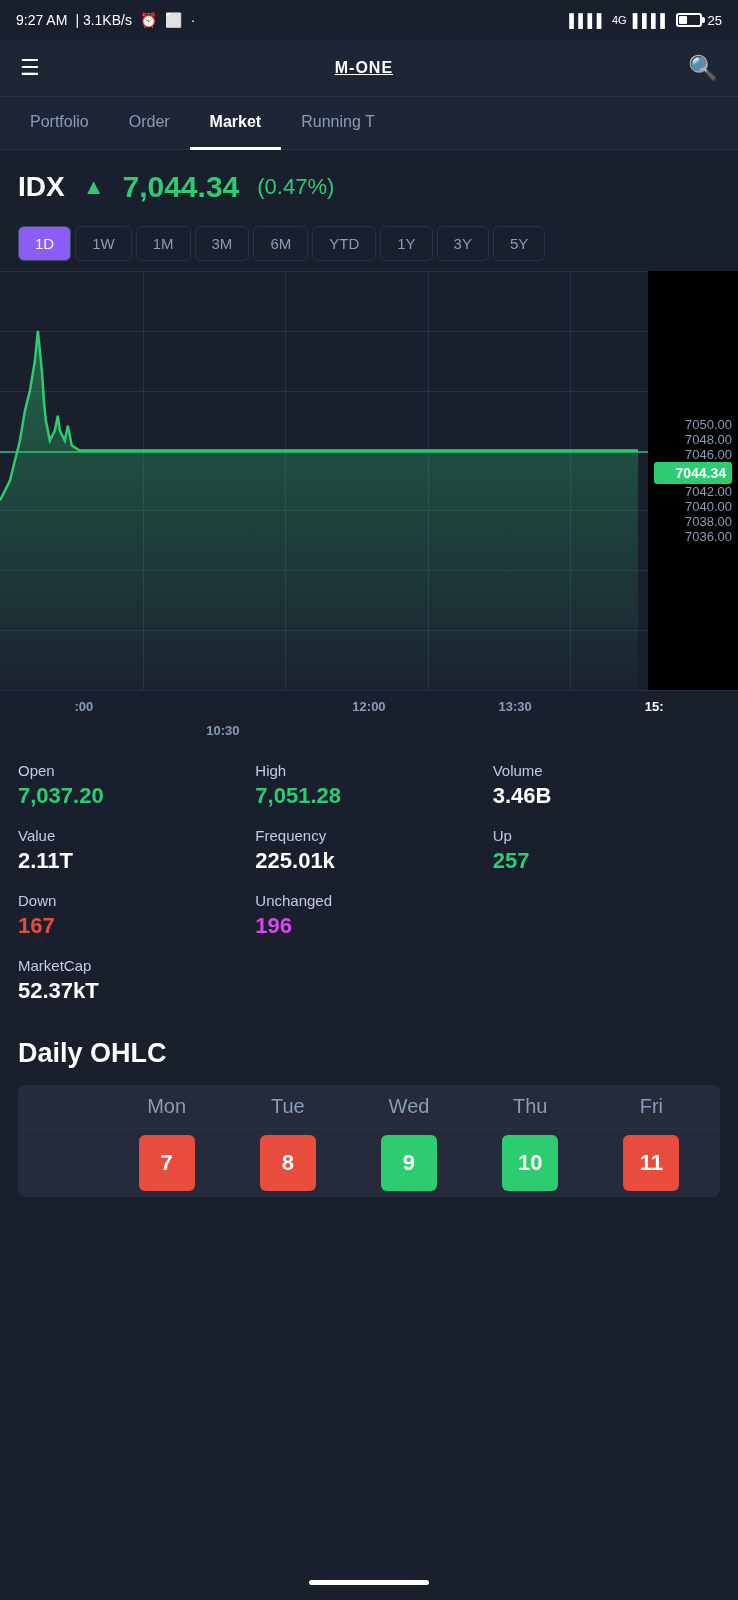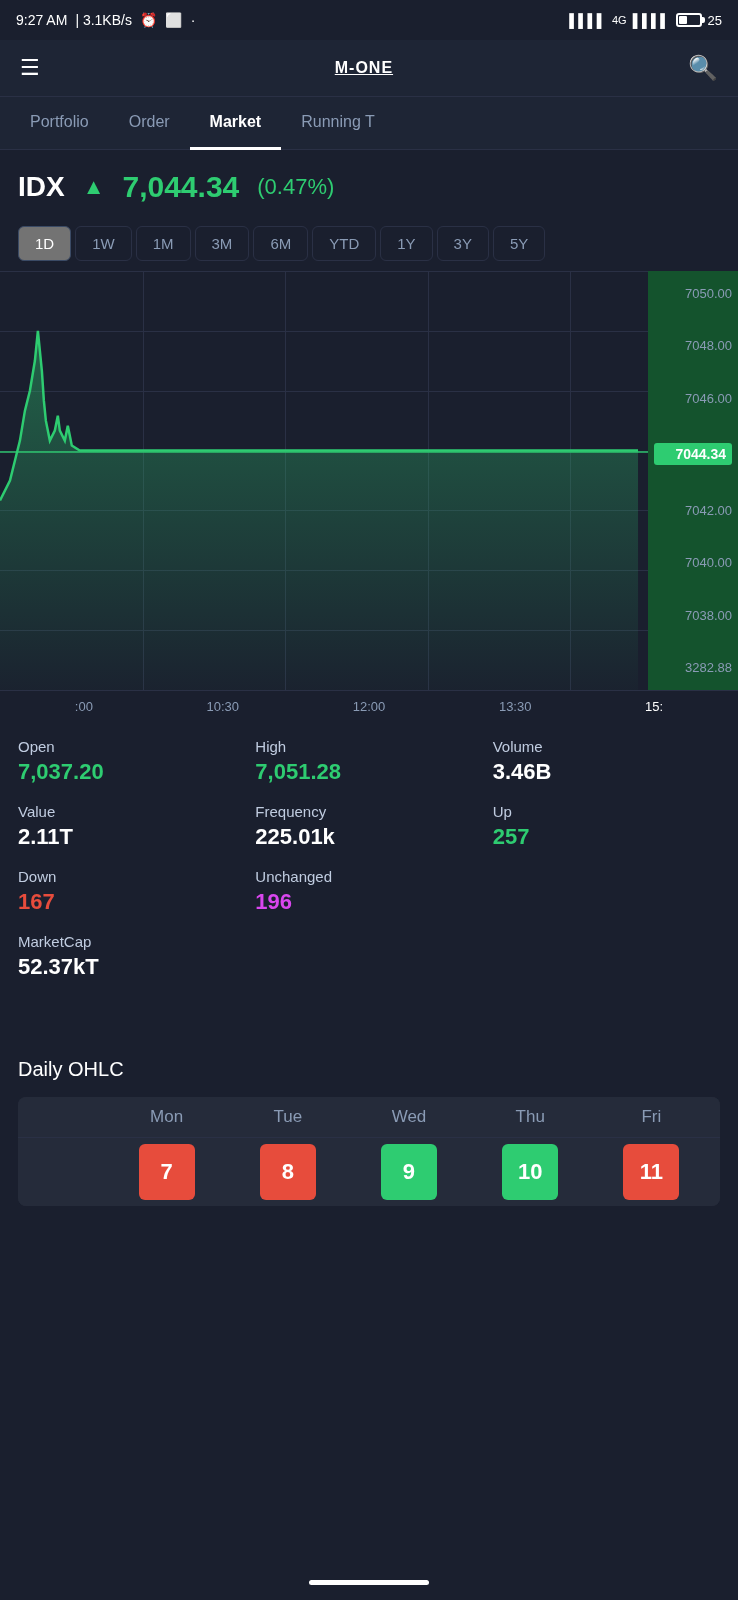--- a/index.html
+++ b/index.html
@@ -112,45 +112,45 @@
     .period-btn {
       padding: 8px 16px;
       font-size: 15px;
       color: #8a9bb5;
       background: transparent;
       border: 1px solid #2a3045;
       border-radius: 6px;
       cursor: pointer;
     }
     .period-btn.active {
-      background: #737373;
+      background: #8b5cf6;
       color: #ffffff;
       border-color: #3a4a65;
     }
 
     
     .chart-container {
       background: #1a1f2e;
       position: relative;
       height: 420px;
       display: flex;
       overflow: hidden;
       border-bottom: 1px solid #2a3045;
     }
     .chart-area {
       flex: 1;
       position: relative;
       overflow: hidden;
     }
     .chart-y-axis {
       width: 90px;
-      background: #14532d;
+      background: #000000;
       display: flex;
       flex-direction: column;
-      justify-content: space-between;
+      justify-content: center;
       padding: 15px 6px;
       font-size: 13px;
       color: #8a9bb5;
       position: relative;
     }
     .y-label {
       text-align: right;
     }
     .y-label.highlighted {
       background: #2ecc71;
@@ -176,20 +176,21 @@
       background: #2a3045;
     }
     
     .x-axis {
       background: #1a1f2e;
       display: flex;
       justify-content: space-around;
       padding: 8px 18px 8px 18px;
       font-size: 14px;
       color: #8a9bb5;
+      font-weight: bold;
     }
 
     
     .stats-section {
       background: #1a1f2e;
       padding: 16px 18px;
     }
     .stats-grid {
       display: grid;
       grid-template-columns: 1fr 1fr 1fr;
@@ -209,42 +210,41 @@
     .stat-value.green { color: #2ecc71; }
     .stat-value.red { color: #e74c3c; }
     .stat-value.yellow { color: #d946ef; }
 
     
     .ohlc-section {
       background: #1a1f2e;
       padding: 18px 18px 0;
     }
     .ohlc-title {
-      font-size: 20px;
-      font-weight: normal;
+      font-size: 27px;
+      font-weight: bold;
       color: #ffffff;
       margin-bottom: 16px;
-      margin-top: 44px;
     }
     .ohlc-table {
       background: #252b3a;
       border-radius: 8px;
       overflow: hidden;
       width: 100%;
     }
     .ohlc-header {
       display: grid;
       grid-template-columns: 80px repeat(5, 1fr);
       background: #252b3a;
       padding: 10px 8px;
       border-bottom: 1px solid #2a3045;
     }
     .ohlc-header-cell {
       text-align: center;
-      font-size: 17px;
+      font-size: 20px;
       color: #8a9bb5;
     }
     .ohlc-date-row {
       display: grid;
       grid-template-columns: 80px repeat(5, 1fr);
       padding: 6px 8px;
       background: #252b3a;
     }
     .ohlc-date-cell {
       display: flex;
@@ -389,27 +389,27 @@
   </div>
 
   <div class="chart-y-axis">
     <div class="y-label">7050.00</div>
     <div class="y-label">7048.00</div>
     <div class="y-label">7046.00</div>
     <div class="y-label highlighted">7044.34</div>
     <div class="y-label">7042.00</div>
     <div class="y-label">7040.00</div>
     <div class="y-label">7038.00</div>
-    <div class="y-label">3282.88</div>
+    <div class="y-label">7036.00</div>
   </div>
 </div>
 
 <div class="x-axis">
   <span style="color:#8a9bb5;font-size:13px;">:00</span>
-  <span style="color:#8a9bb5;font-size:13px;">10:30</span>
+  <span style="color:#8a9bb5;font-size:13px;margin-top:24px;">10:30</span>
   <span style="color:#8a9bb5;font-size:13px;">12:00</span>
   <span style="color:#8a9bb5;font-size:13px;">13:30</span>
   <span style="color:#ffffff;font-size:13px;">15:</span>
 </div>
 
 <div class="stats-section">
   <div class="stats-grid">
 
     <div class="stat-item">
       <div class="stat-label">Open</div>

